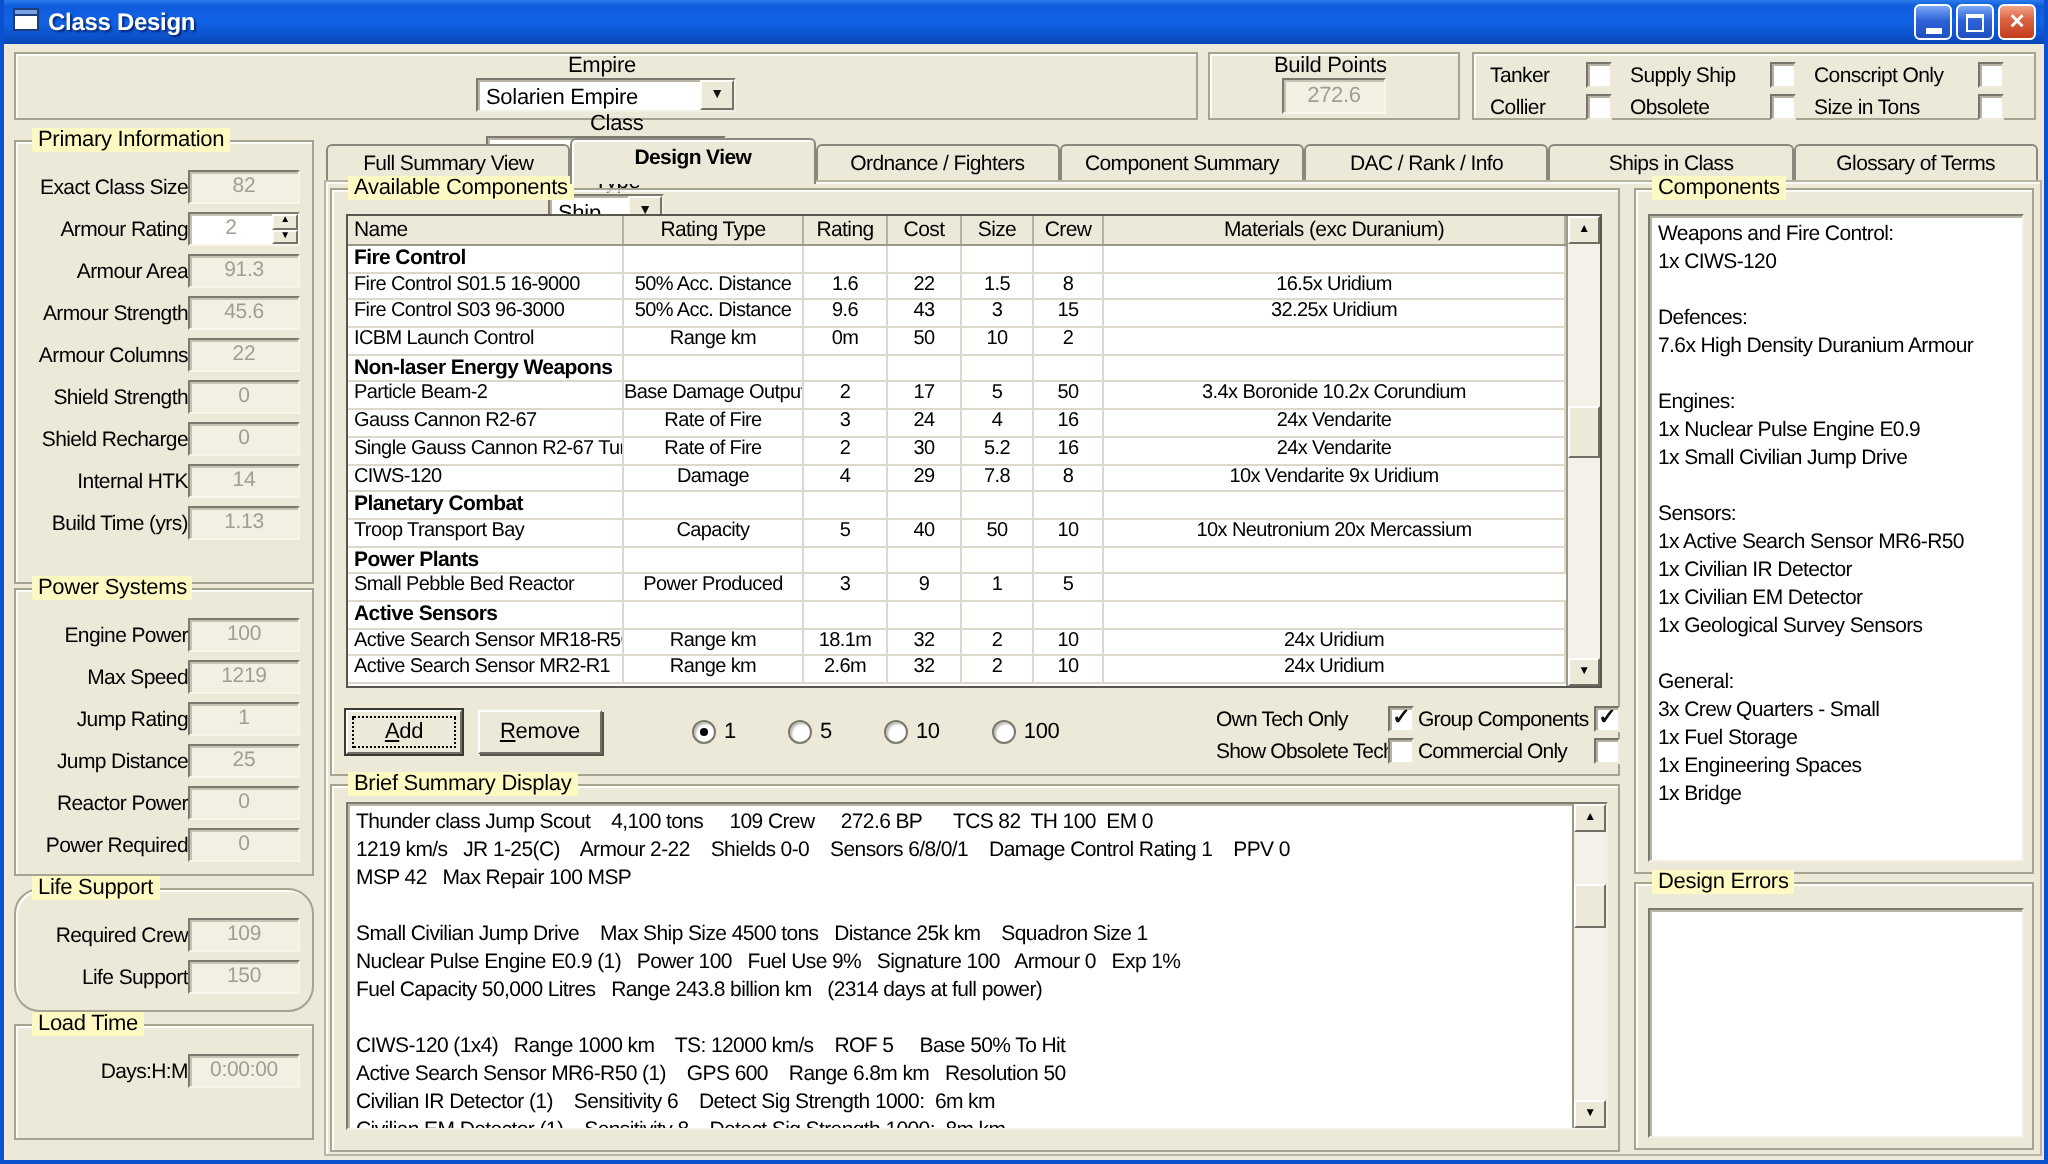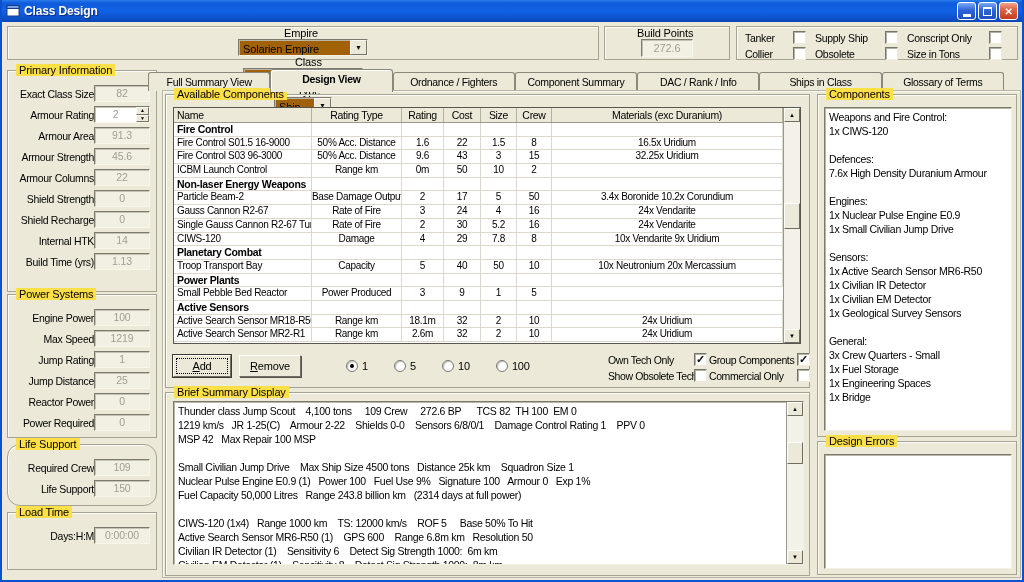--- a/index.html
+++ b/index.html
@@ -14,23 +14,23 @@
   .tb-btns { margin-left:auto; display:flex; gap:2px; }
   .tb-btn { width:19px; height:18px; border-radius:3px; border:1px solid #fff;
     background:linear-gradient(180deg,#7DA9F5,#2E63D8 45%,#1F4FC0); display:flex; align-items:center; justify-content:center; }
   .tb-btn.close { background:linear-gradient(180deg,#F0A58B,#DD6547 40%,#C33C1C); }
   .glyph-min { width:8px; height:3px; background:#fff; margin-top:9px; }
   .glyph-max { width:9px; height:9px; border:1px solid #fff; border-top:2px solid #fff; }
   .glyph-close::before { content:"✕"; color:#fff; font-size:10px; font-weight:bold; }
 
   
   .groupbox { position:absolute; border:1px solid #A6A390; box-shadow:inset 1px 1px 0 rgba(255,255,255,.8); }
-  .gb-label { position:absolute; top:-7px; left:8px; background:#fde047; padding:0 3px; white-space:nowrap; }
+  .gb-label { position:absolute; top:-7px; left:8px; background:#fef9c3; padding:0 3px; white-space:nowrap; }
   .ro-box { background:#F2F0E3; border:1px solid; border-color:#7C7A6E #F8F6EA #F8F6EA #7C7A6E; box-shadow:inset 1px 1px 0 #C6C3B4; color:#A19E91; text-align:center; }
-  .combo { height:21px; background:#a16207; border:1px solid; border-color:#7C7A6E #F2F0E4 #F2F0E4 #7C7A6E; box-shadow:inset 1px 1px 0 #B9B6A7; display:flex; }
+  .combo { height:21px; background:#ffffff; border:1px solid; border-color:#7C7A6E #F2F0E4 #F2F0E4 #7C7A6E; box-shadow:inset 1px 1px 0 #B9B6A7; display:flex; }
   .combo-val { flex:1; padding:3px 2px 0 4px; white-space:nowrap; overflow:hidden; }
   .combo-btn { width:17px; background:#ECE9D8; border:1px solid; border-color:#FDFBF5 #75736A #75736A #FDFBF5; display:flex; align-items:center; justify-content:center; }
   .combo-btn::after { content:"▼"; font-size:7px; color:#111; }
   .cb { width:13px; height:13px; background:#fff; border:1px solid; border-color:#77756B #EEEBDD #EEEBDD #77756B; box-shadow:inset 1px 1px 0 #B5B2A3; }
   .cb.checked::after { content:"✓"; display:block; text-align:center; font-size:11px; font-weight:bold; color:#111; line-height:11px; }
   .rad { width:12px; height:12px; border-radius:50%; background:#fff; border:1px solid #7A786C; box-shadow:inset 1px 1px 1px rgba(0,0,0,.25); position:relative; }
   .radio-item.selected .rad::after { content:""; position:absolute; left:3px; top:3px; width:4px; height:4px; border-radius:50%; background:#000; }
   .pbtn { position:absolute; background:#ECE9D8; border:1px solid; border-color:#FFFFFF #716F65 #716F65 #FFFFFF; box-shadow:1px 1px 0 #56544C; text-align:center; padding-top:4px; }
   .pbtn .lbl { display:block; }
   .pbtn .lbl::first-letter { text-decoration:underline; }
@@ -48,21 +48,21 @@
   .flabel { font-size:10.5px; letter-spacing:-0.3px; white-space:nowrap; }
   .fbox { width:56px; height:17px; display:flex; background:#F2F0E3; border:1px solid; border-color:#7C7A6E #F8F6EA #F8F6EA #7C7A6E; box-shadow:inset 1px 1px 0 #C6C3B4; }
   .fval { flex:1; text-align:center; color:#A19E91; line-height:15px; font-size:10.5px; }
   .frow.has-spinner .fbox { background:#fff; }
   .spin { display:none; width:13px; flex-direction:column; }
   .frow.has-spinner .spin { display:flex; }
   .spin span { flex:1; background:#ECE9D8; border:1px solid; border-color:#FDFBF5 #75736A #75736A #FDFBF5; font-size:5px; line-height:5px; text-align:center; color:#000; }
   .spin .su::before { content:"▲"; } .spin .sd::before { content:"▼"; }
 
   
-  .tabstrip { position:absolute; left:146px; top:69px; width:856px; height:22px; display:flex; }
+  .tabstrip { position:absolute; left:161px; top:69px; width:856px; height:22px; display:flex; }
   .tab { flex:1; margin-top:3px; height:19px; background:#ECE9D8; border:1px solid #8A887C; border-bottom:none; border-radius:3px 3px 0 0; text-align:center; padding-top:3px; white-space:nowrap; overflow:hidden; font-size:10.5px; letter-spacing:-0.3px; }
   .tab.active { margin-top:0; height:23px; font-weight:bold; z-index:2; box-shadow:inset 1px 1px 0 #fff; }
   .tabpage { position:absolute; left:160px; top:90px; width:859px; height:488px; border:1px solid #B8B5A4; box-shadow:inset 1px 1px 0 rgba(255,255,255,.7); }
 
   
   .grid { position:absolute; left:7px; top:12px; width:628px; height:237px; border:1px solid #58564E; background:#fff; display:flex; }
   .grid-main { width:609px; overflow:hidden; }
   .ghead { display:grid; grid-template-columns:138px 90px 42px 37px 36px 35px 231px; height:15px; background:#ECE9D8; border-bottom:1px solid #9B988A; }
   .ghead .hc { border-right:1px solid #B3B0A1; text-align:center; line-height:14px; white-space:nowrap; overflow:hidden; font-size:10.5px; letter-spacing:-0.3px; }
   .ghead .hc:first-child { text-align:left; padding-left:3px; }

